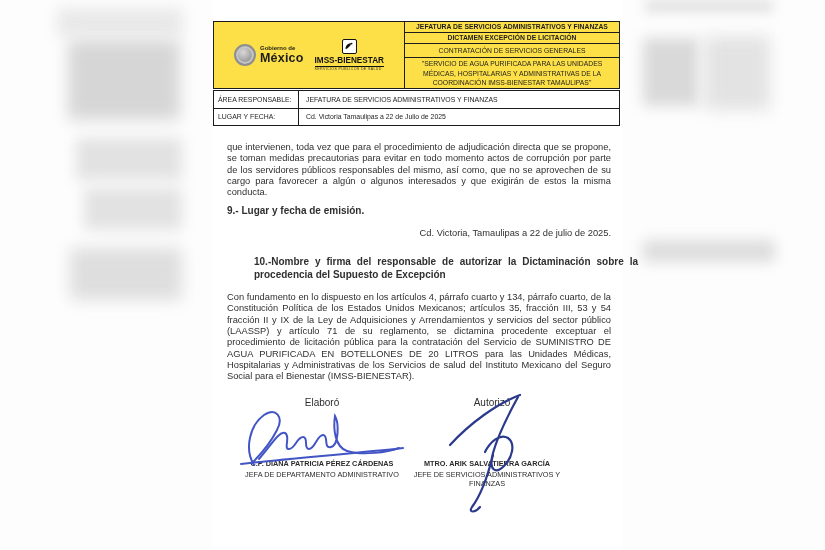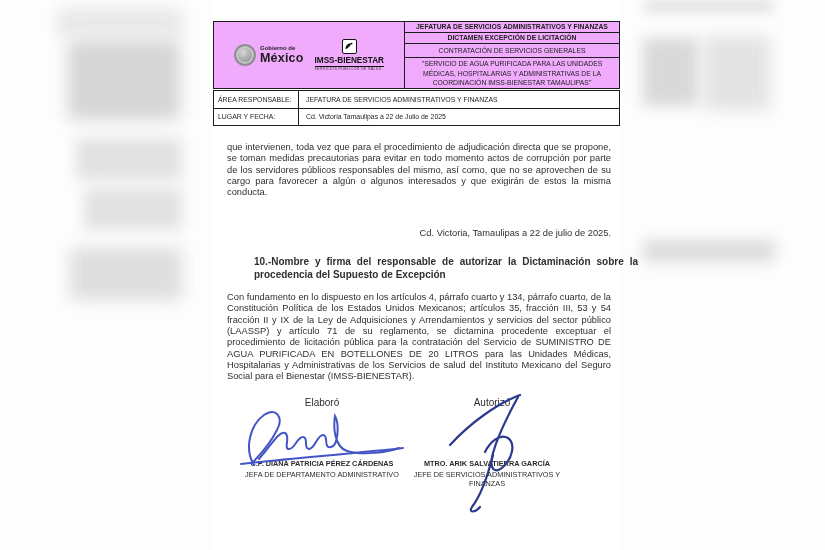--- a/index.html
+++ b/index.html
@@ -18,21 +18,21 @@
   .br2 { left:643px; top:38px;  width:56px;  height:68px; background:#d9d9d9; filter:blur(7px); }
   .br3 { left:704px; top:36px;  width:66px;  height:74px; background:#e3e3e3; filter:blur(8px); }
   .br4 { left:643px; top:240px; width:132px; height:22px; background:#dcdcdc; filter:blur(7px); }
 
   
   .doc { position:absolute; left:212px; top:0; width:410px; height:550px;
          background:#ffffff; color:#2e2e2e; }
 
   
   .htable { position:absolute; left:1px; top:21px; width:407px; height:68px;
-            display:flex; border:1.4px solid #1c1c1c; box-sizing:border-box; background:#f0abfc; }
+            display:flex; border:1.4px solid #1c1c1c; box-sizing:border-box; background:#fde047; }
   .logo-cell { width:191px; border-right:1.2px solid #1c1c1c; box-sizing:border-box;
                display:flex; align-items:center; justify-content:center; gap:11px; }
   .hright { flex:1; display:flex; flex-direction:column; }
   .hrow { border-bottom:1px solid #1c1c1c; box-sizing:border-box; display:flex;
           align-items:center; justify-content:center; text-align:center;
           font-size:6.8px; line-height:1.15; color:#1d1d1d; padding:0 4px; }
   .hrow.b { font-weight:bold; }
   .hrow1 { height:11px; } .hrow2 { height:11px; } .hrow3 { height:15px; }
   .hrow4 { flex:1; border-bottom:none; padding:1px 9px; line-height:1.35; }
 
@@ -137,20 +137,21 @@
         <div class="mlabel">ÁREA RESPONSABLE:</div>
         <div class="mvalue">JEFATURA DE SERVICIOS ADMINISTRATIVOS Y FINANZAS</div>
       </div>
       <div class="mrow">
         <div class="mlabel">LUGAR Y FECHA:</div>
         <div class="mvalue">Cd. Victoria Tamaulipas a 22 de Julio de 2025</div>
       </div>
     </div>
 
     <div class="para p1">que intervienen, toda vez que para el procedimiento de adjudicación directa que se propone, se toman medidas precautorias para evitar en todo momento actos de corrupción por parte de los servidores públicos responsables del mismo, así como, que no se aprovechen de su cargo para favorecer a algún o algunos interesados y que exigirán de estos la misma conducta.</div>
+    <div class="para h9">9.- Lugar y fecha de emisión.</div>
     <div class="para d9">Cd. Victoria, Tamaulipas a 22 de julio de 2025.</div>
     <div class="para h10">10.-Nombre y firma del responsable de autorizar la Dictaminación sobre la procedencia del Supuesto de Excepción</div>
     <div class="para p2">Con fundamento en lo dispuesto en los artículos 4, párrafo cuarto y 134, párrafo cuarto, de la Constitución Política de los Estados Unidos Mexicanos; artículos 35, fracción III, 53 y 54 fracción II y IX de la Ley de Adquisiciones y Arrendamientos y servicios del sector público (LAASSP) y artículo 71 de su reglamento, se dictamina procedente exceptuar el procedimiento de licitación pública para la contratación del Servicio de SUMINISTRO DE AGUA PURIFICADA EN BOTELLONES DE 20 LITROS para las Unidades Médicas, Hospitalarias y Administrativas de los Servicios de salud del Instituto Mexicano del Seguro Social para el Bienestar (IMSS-BIENESTAR).</div>
 
     <div class="sig-role role-l">Elaboró</div>
     <div class="sig-role role-r">Autorizó</div>
 
     <div class="sig-name  name-l">C.P. DIANA PATRICIA PÉREZ CÁRDENAS</div>
     <div class="sig-title title-l">JEFA DE DEPARTAMENTO ADMINISTRATIVO</div>
     <div class="sig-name  name-r">MTRO. ARIK SALVATIERRA GARCÍA</div>

